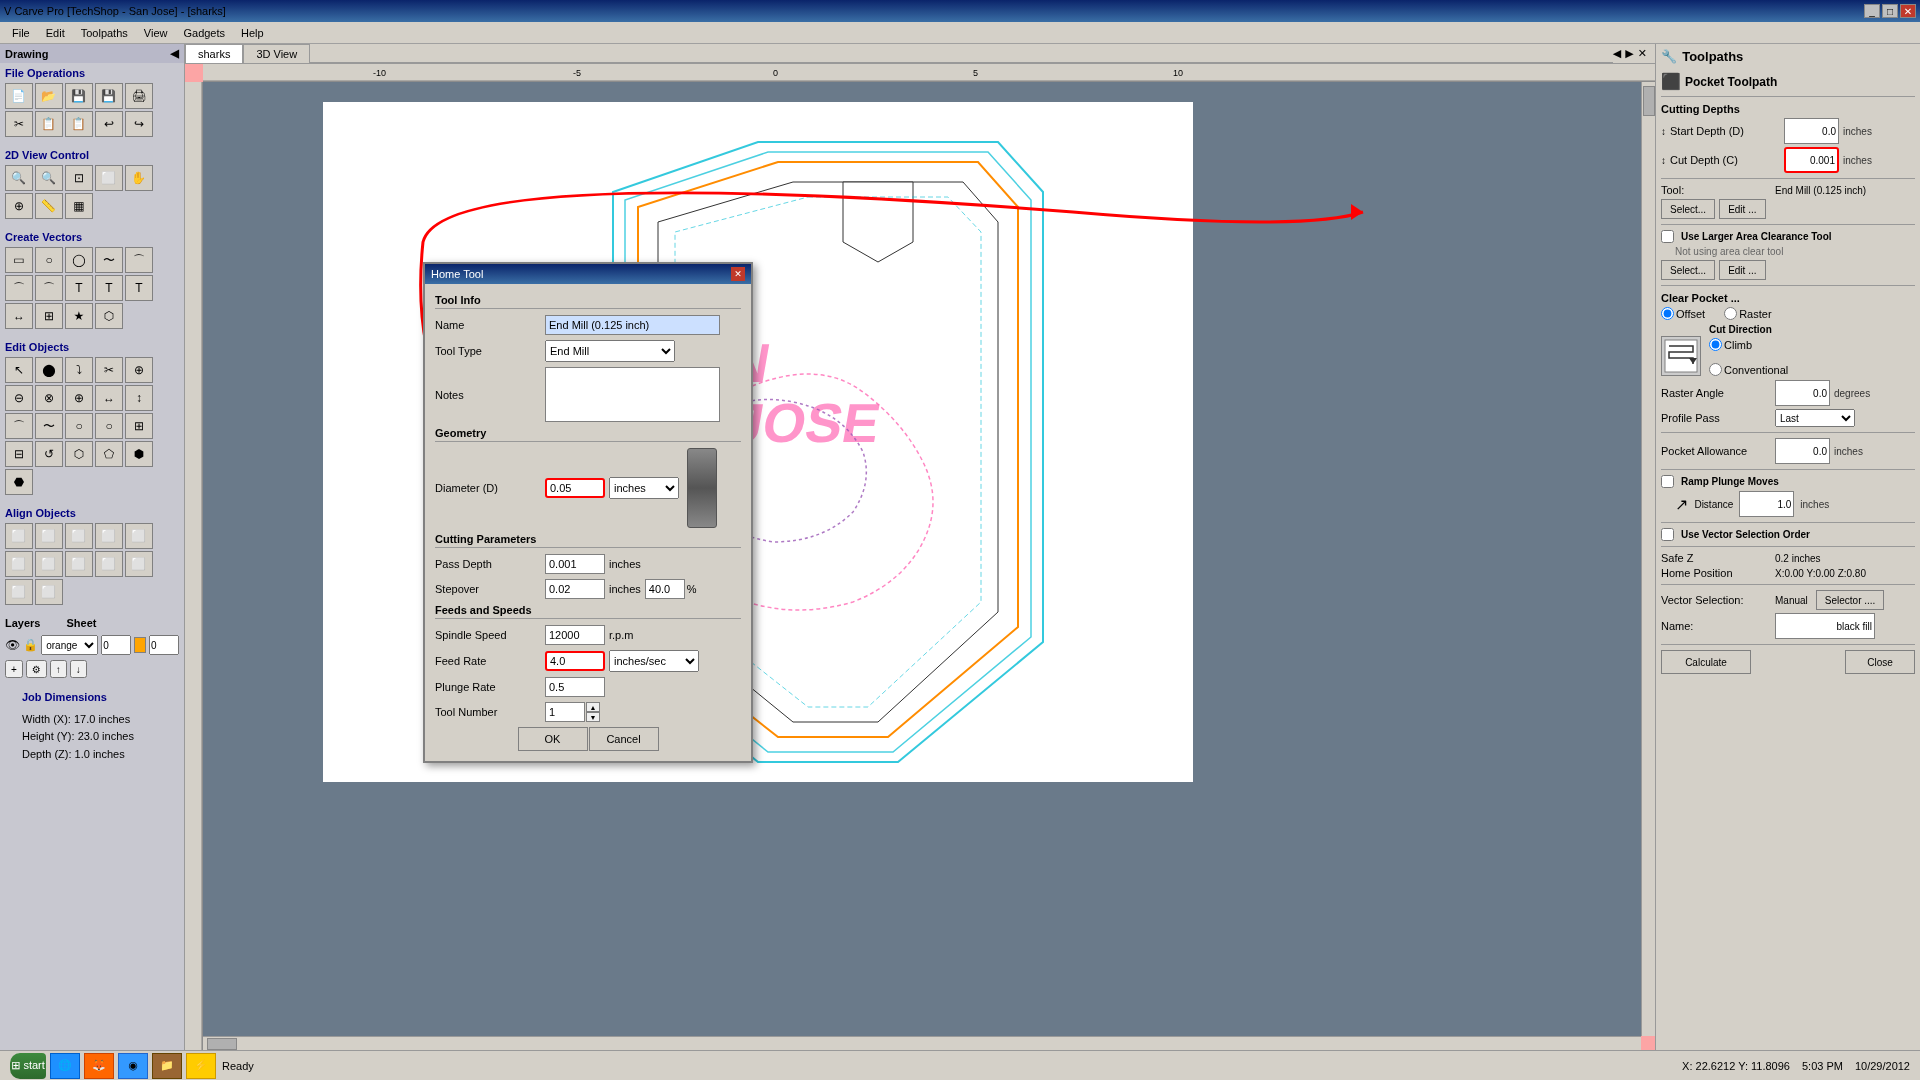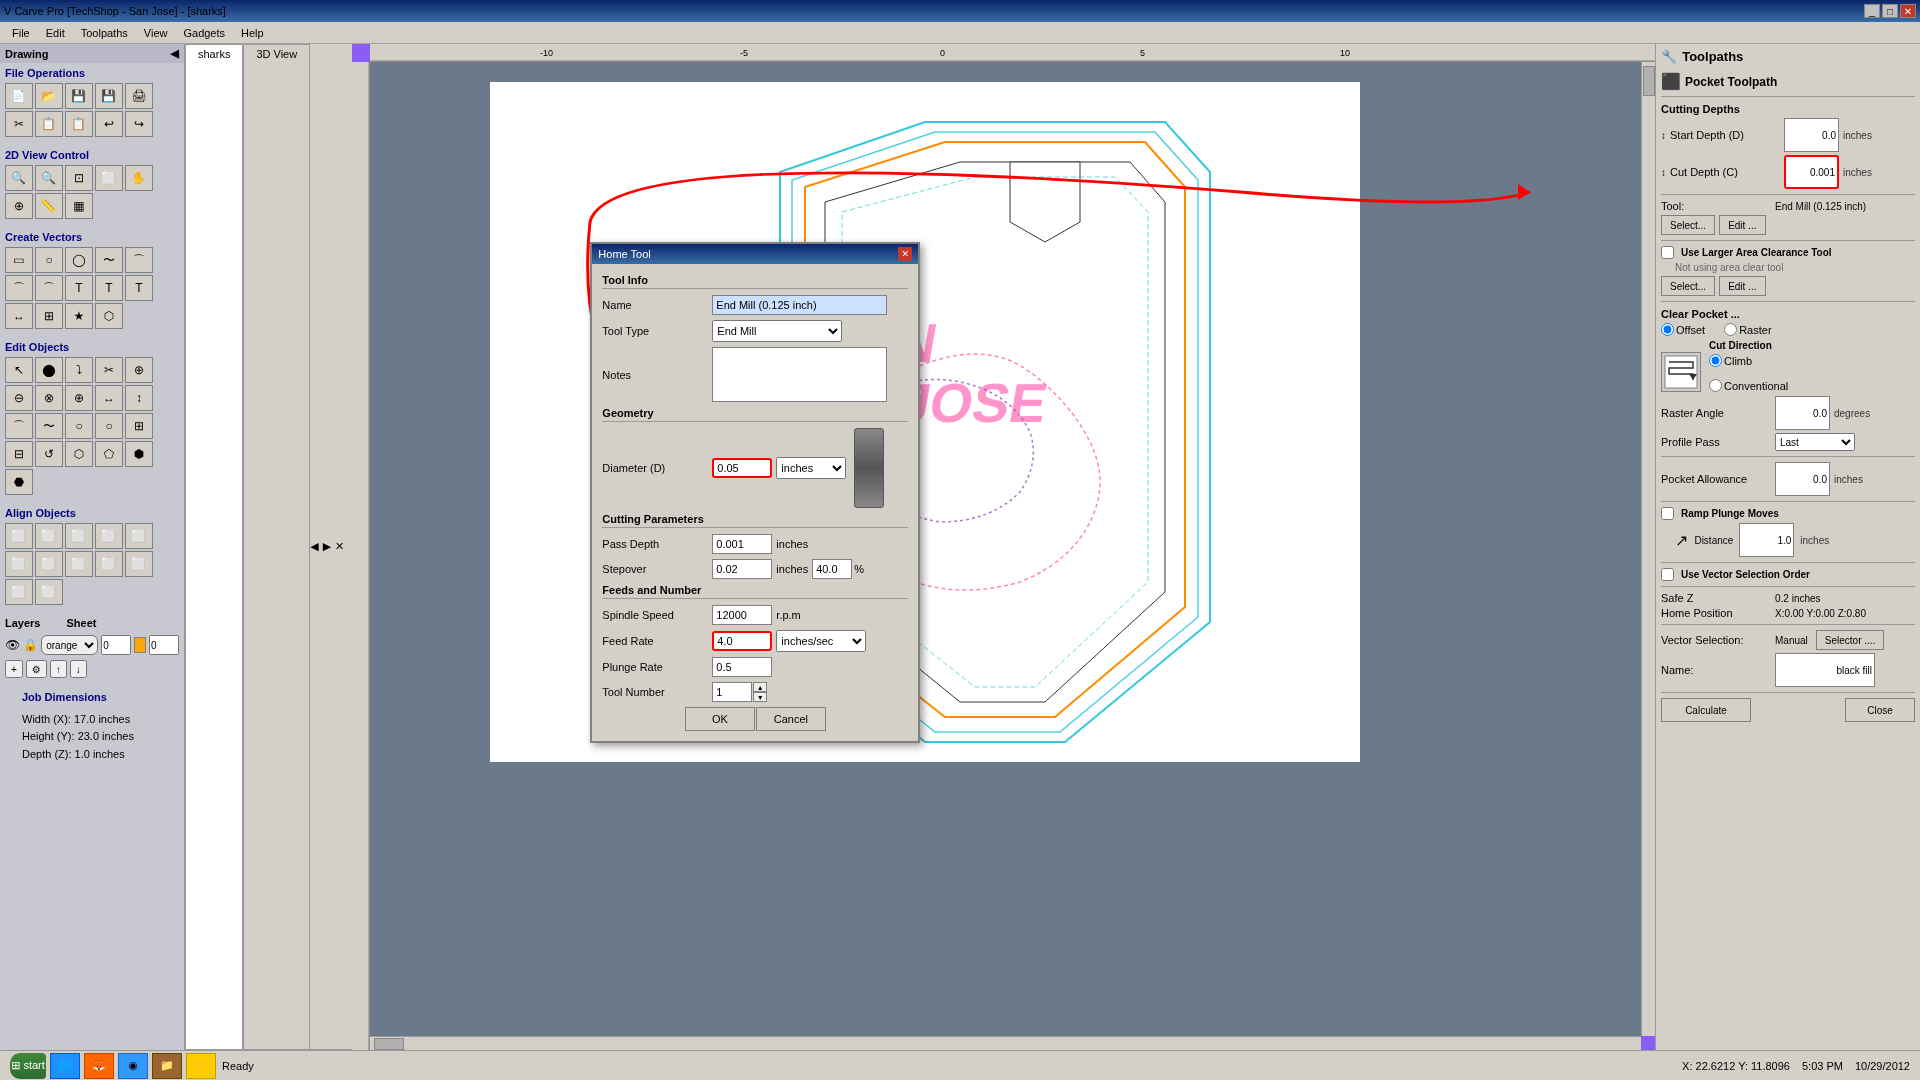--- a/index.html
+++ b/index.html
@@ -17,36 +17,36 @@
     
     #main-layout { display: flex; height: calc(1080px - 44px - 30px); }
 
     
     #left-panel { width: 185px; background: #c8c8d0; border-right: 1px solid #999; overflow-y: auto; }
     #left-panel-header { display: flex; justify-content: space-between; align-items: center; padding: 3px 5px; font-weight: bold; font-size: 11px; background: #b8b8c8; }
     .panel-section { padding: 4px 5px; }
     .panel-section-title { font-weight: bold; font-size: 11px; margin-bottom: 4px; color: #000080; }
     .tool-grid { display: grid; grid-template-columns: repeat(5, 28px); gap: 2px; margin-bottom: 4px; }
     .tool-btn { width: 28px; height: 26px; background: #d4d0c8; border: 1px solid #808080; display: flex; align-items: center; justify-content: center; cursor: pointer; font-size: 12px; }
-    .layer-dropdown { width: 80px; height: 20px; font-size: 10px; border-radius: 6px; }
-
-    
-    #canvas-area { flex: 1; background: #8b5cf6; display: flex; flex-direction: row; overflow: hidden; position: relative; }
+    .layer-dropdown { width: 80px; height: 20px; font-size: 10px; }
+
+    
+    #canvas-area { flex: 1; background: #fca5a5; display: flex; flex-direction: column; overflow: hidden; position: relative; }
     #tab-bar { display: flex; background: #d4d0c8; border-bottom: 1px solid #999; }
     .tab { padding: 3px 12px; font-size: 11px; background: #d4d0c8; border: 1px solid #999; border-bottom: none; cursor: pointer; }
     .tab.active { background: white; }
     #canvas-container { flex: 1; position: relative; overflow: hidden; }
 
     
     #right-panel { width: 265px; background: #d4d0c8; border-left: 1px solid #999; overflow-y: auto; padding: 5px; }
     .rp-title { font-weight: bold; font-size: 13px; margin-bottom: 8px; display: flex; align-items: center; gap: 5px; }
     .rp-section-title { font-weight: bold; font-size: 11px; margin: 6px 0 3px 0; }
     .rp-row { display: flex; align-items: center; gap: 4px; margin-bottom: 3px; }
     .rp-label { width: 110px; font-size: 11px; }
-    .rp-input { width: 55px; height: 34px; font-size: 10px; border: 1px solid #808080; background: white; text-align: right; padding-right: 2px; }
+    .rp-input { width: 55px; height: 26px; font-size: 10px; border: 1px solid #808080; background: white; text-align: right; padding-right: 2px; }
     .rp-unit { font-size: 10px; color: #333; }
     .rp-btn { height: 20px; font-size: 10px; padding: 0 8px; background: #d4d0c8; border: 1px solid #808080; cursor: pointer; }
     .rp-divider { border: none; border-top: 1px solid #999; margin: 5px 0; }
     .rp-checkbox { margin-right: 3px; }
     .rp-radio-label { font-size: 11px; display: flex; align-items: center; gap: 2px; }
     .rp-select { height: 18px; font-size: 10px; }
     .rp-highlight { border: 2px solid red; border-radius: 3px; }
 
     
     #statusbar { height: 30px; background: #d4d0c8; border-top: 1px solid #999; display: flex; align-items: center; justify-content: space-between; padding: 0 10px; font-size: 11px; }
@@ -334,21 +334,21 @@
               </div>
 
               <div class="dialog-row">
                 <span class="dialog-label">Stepover</span>
                 <input type="text" class="dialog-input" style="width: 60px;" value="0.02">
                 <span class="dialog-unit" style="margin-left:4px;">inches</span>
                 <input type="text" class="dialog-input" style="width: 40px; margin-left: 4px;" value="40.0">
                 <span class="dialog-unit" style="margin-left:2px;">%</span>
               </div>
 
-              <div class="dialog-section-title">Feeds and Number</div>
+              <div class="dialog-section-title">Feeds and Speeds</div>
 
               <div class="dialog-row">
                 <span class="dialog-label">Spindle Speed</span>
                 <input type="text" class="dialog-input" style="width: 60px;" value="12000">
                 <span class="dialog-unit" style="margin-left:4px;">r.p.m</span>
               </div>
 
               <div class="dialog-row">
                 <span class="dialog-label">Feed Rate</span>
                 <input type="text" class="dialog-input highlight-input" style="width: 60px;" value="4.0">

